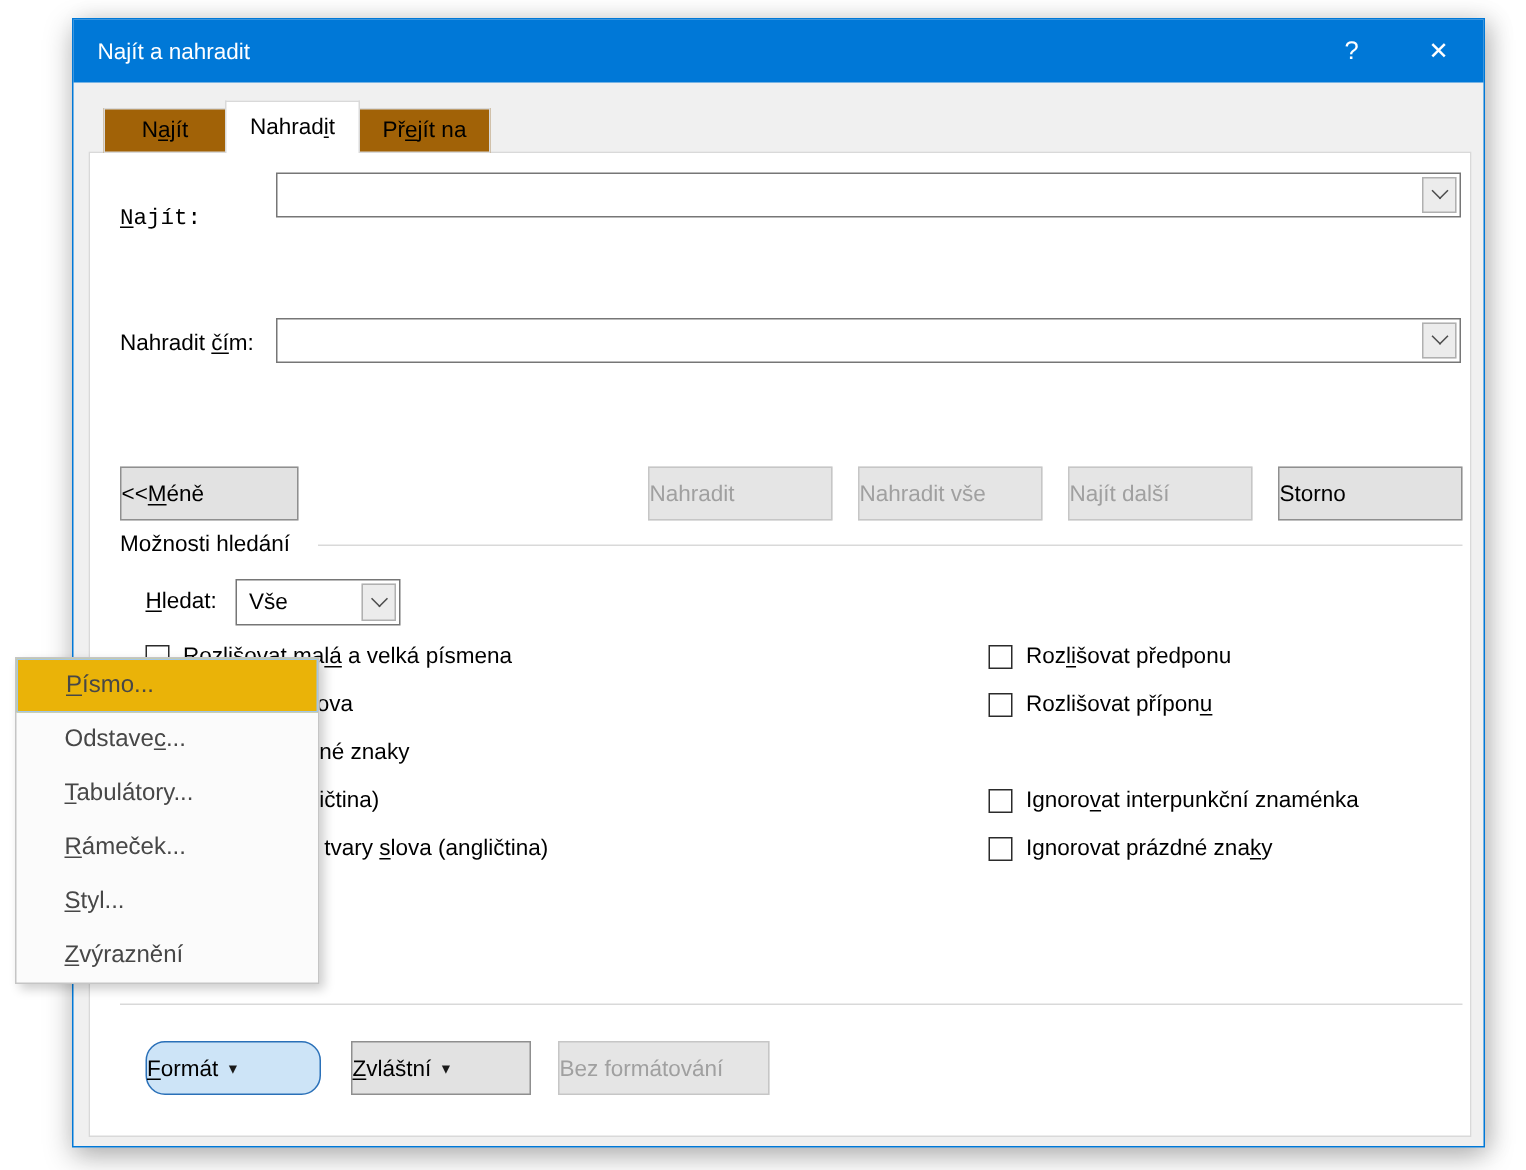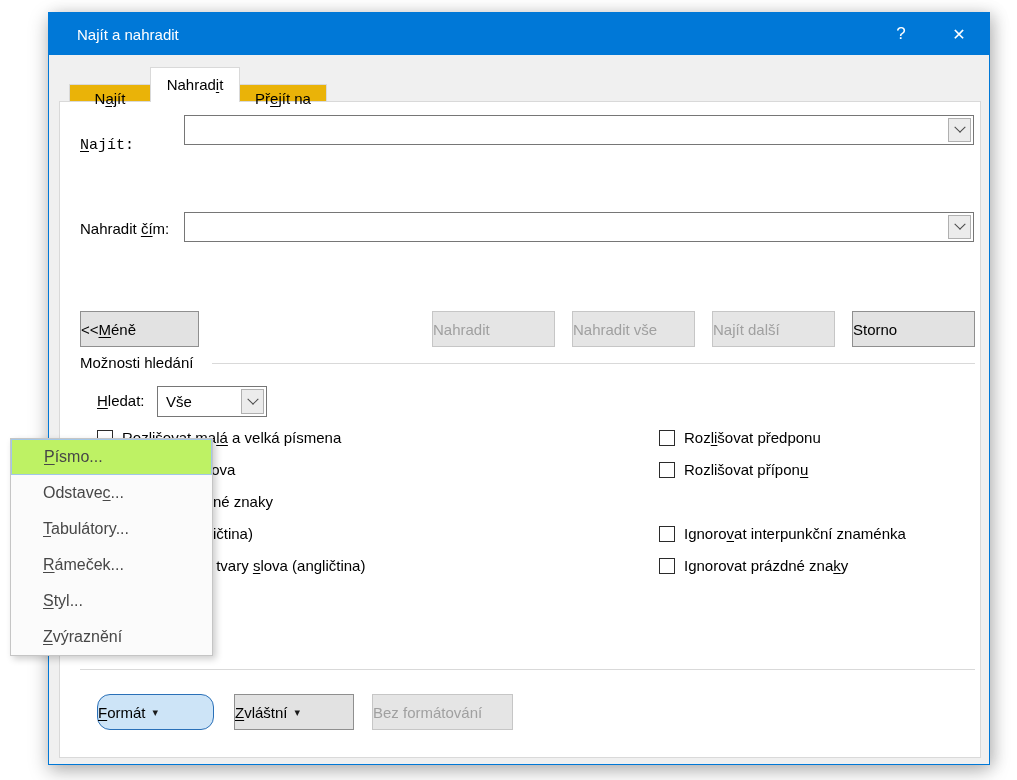--- a/index.html
+++ b/index.html
@@ -14,35 +14,35 @@
 
   
   .dialog {
     position:absolute; left:48px; top:12px; width:942px; height:753px;
     background:#f0f0f0; border:1px solid #0078d7;
     box-shadow:0 6px 18px rgba(0,0,0,.28), 6px 0 14px rgba(0,0,0,.10);
   }
   .titlebar {
     position:absolute; left:0; top:0; right:0; height:42px;
     background:#0078d7; color:#fff; display:flex; align-items:center;
-    padding-left:28px; font-size:15px;
+    padding-left:16px; font-size:15px;
   }
   .title-btn {
     position:absolute; top:0; width:44px; height:42px; display:flex;
     align-items:center; justify-content:center; color:#fff; font-size:17px;
     font-weight:300; cursor:default;
   }
   .help-btn { right:66px; }
   .close-btn { right:8px; font-size:16px; }
 
   
   .tabs { position:absolute; left:20px; top:54px; height:35px; display:flex; align-items:flex-end; z-index:3; }
   .tab {
-    height:18px; line-height:28px; text-align:center;
-    background:#eab308; border:1px solid #d9d9d9; margin-right:-1px;
+    height:30px; line-height:28px; text-align:center;
+    background:#a16207; border:1px solid #d9d9d9; margin-right:-1px;
   }
   .tab.active {
     height:35px; line-height:33px; background:#fff; border-bottom:none;
     position:relative; z-index:4;
   }
 
   
   .page {
     position:absolute; left:10px; top:88px; width:922px; height:657px;
     background:#fff; border:1px solid #d9d9d9; z-index:2;
@@ -85,21 +85,21 @@
     position:absolute; left:10px; top:438px; width:203px;
     background:#fbfbfb; border:1px solid #c5c5c5;
     box-shadow:3px 3px 7px rgba(0,0,0,.20);
     z-index:20; padding:0;
   }
   .menu-item {
     height:36px; line-height:36px; padding-left:32px; font-size:16px;
     color:#474747; white-space:nowrap; cursor:default;
   }
   .menu-item.highlighted {
-    background:#bef264; border:1px solid #a2c7e8;
+    background:#eab308; border:1px solid #a2c7e8;
     line-height:34px; height:36px;
   }
 </style>
 </head>
 <body>
 
 <div class="screen">
 
   <div class="dialog">
 

